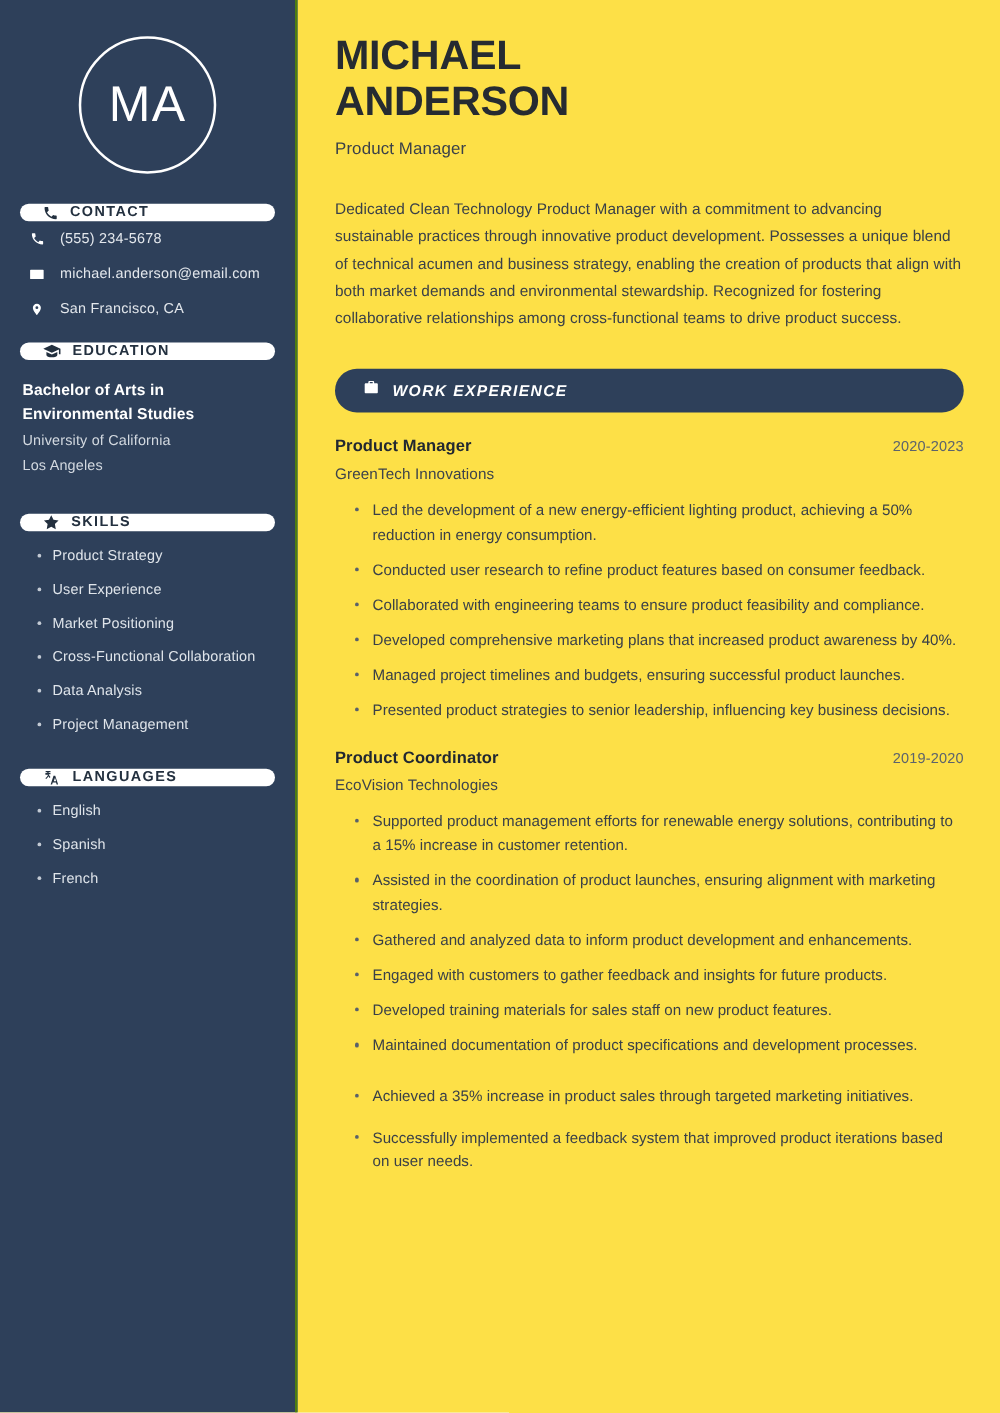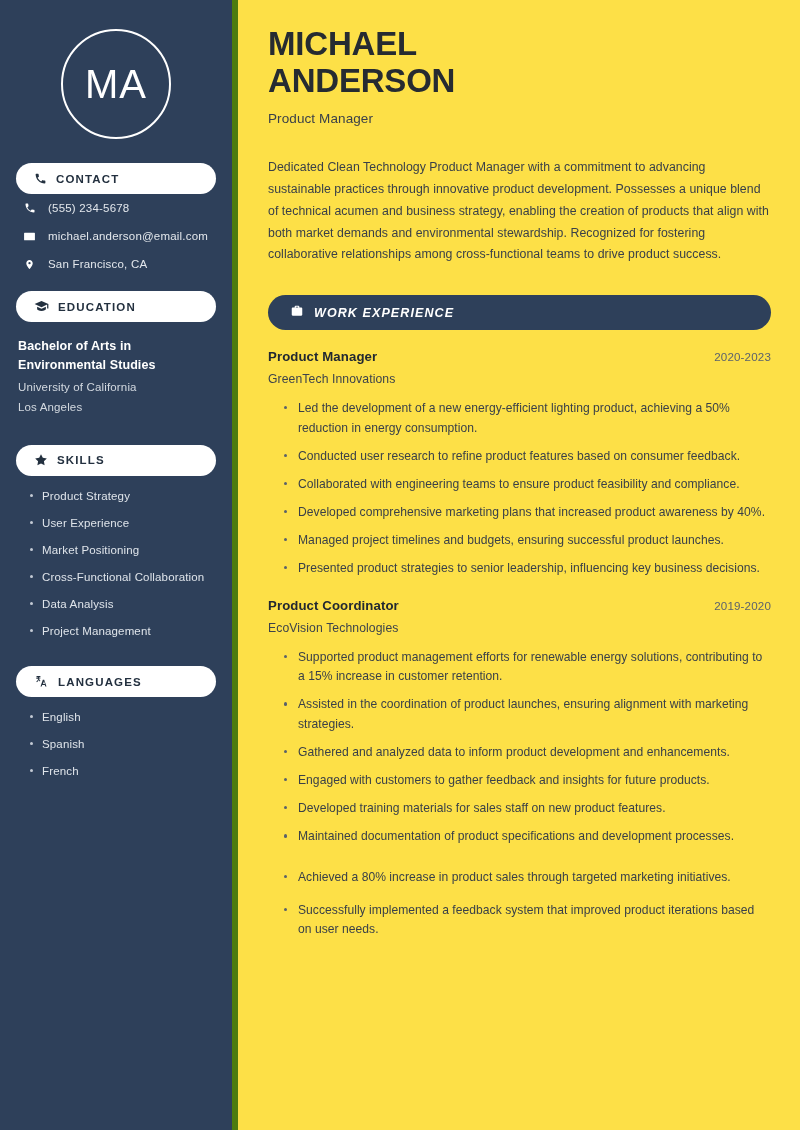--- a/index.html
+++ b/index.html
@@ -21,21 +21,21 @@
     width: 800px;
     height: 1130px;
     background: #f5f6f7;
   }
 
   
   .sidebar {
     width: 238px;
     flex: 0 0 238px;
     background: #2e405a;
-    border-right: 6px solid #4d7c0f;
+    border-right: 2px solid #4d7c0f;
     padding: 0 16px;
     position: relative;
   }
 
   .monogram-wrap {
     display: flex;
     justify-content: center;
     padding-top: 29px;
   }
   .monogram {
@@ -51,21 +51,21 @@
     color: #ffffff;
     font-size: 40px;
     font-weight: 400;
     letter-spacing: 1px;
     line-height: 1;
   }
 
   .pill {
     background: #ffffff;
     border-radius: 999px;
-    height: 31px;
+    height: 14px;
     display: flex;
     align-items: center;
     gap: 9px;
     padding: 0 0 0 18px;
     margin: 0;
   }
   .pill .pill-label {
     color: #23303f;
     font-size: 11.5px;
     font-weight: 700;
@@ -384,18 +384,18 @@
         <li>Assisted in the coordination of product launches, ensuring alignment with marketing strategies.</li>
         <li>Gathered and analyzed data to inform product development and enhancements.</li>
         <li>Engaged with customers to gather feedback and insights for future products.</li>
         <li>Developed training materials for sales staff on new product features.</li>
         <li>Maintained documentation of product specifications and development processes.</li>
       </ul>
     </div>
 
 
     <ul class="bullets ach" style="margin-top:21px;">
-      <li>Achieved a 80% increase in product sales through targeted marketing initiatives.</li>
+      <li>Achieved a 35% increase in product sales through targeted marketing initiatives.</li>
       <li>Successfully implemented a feedback system that improved product iterations based on user needs.</li>
     </ul>
 
   </main>
 </div>
 
 </body></html>

